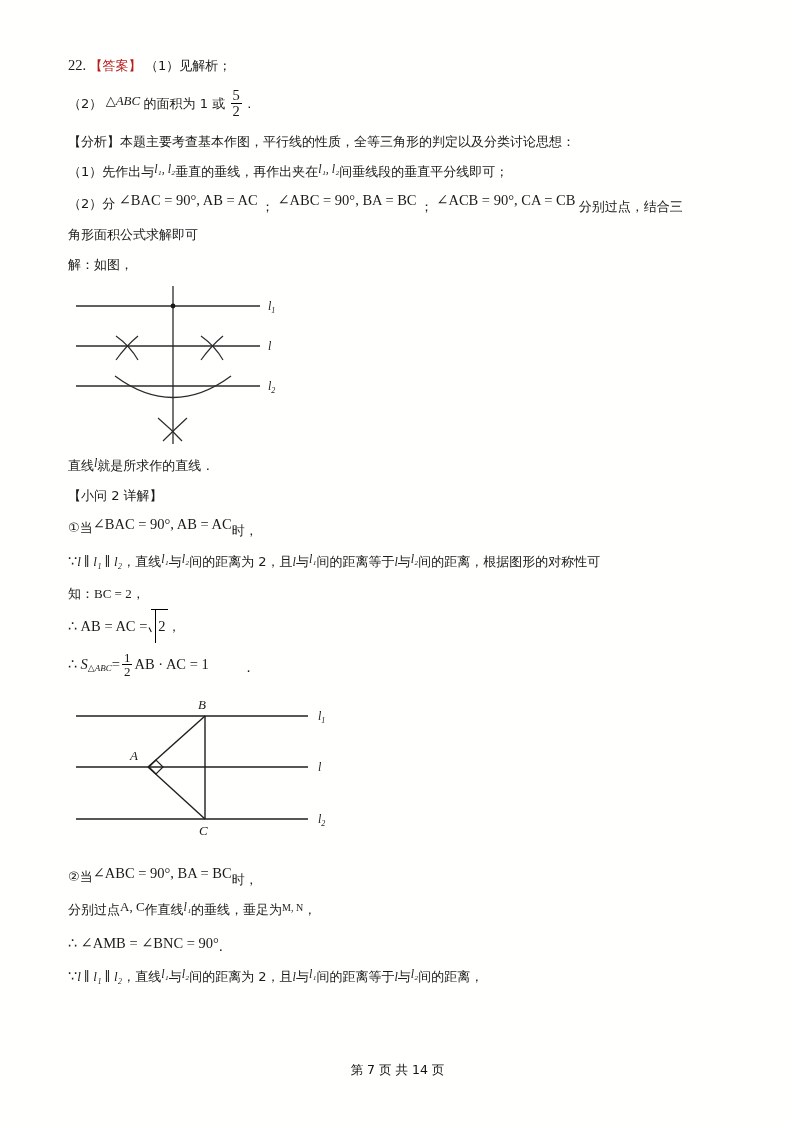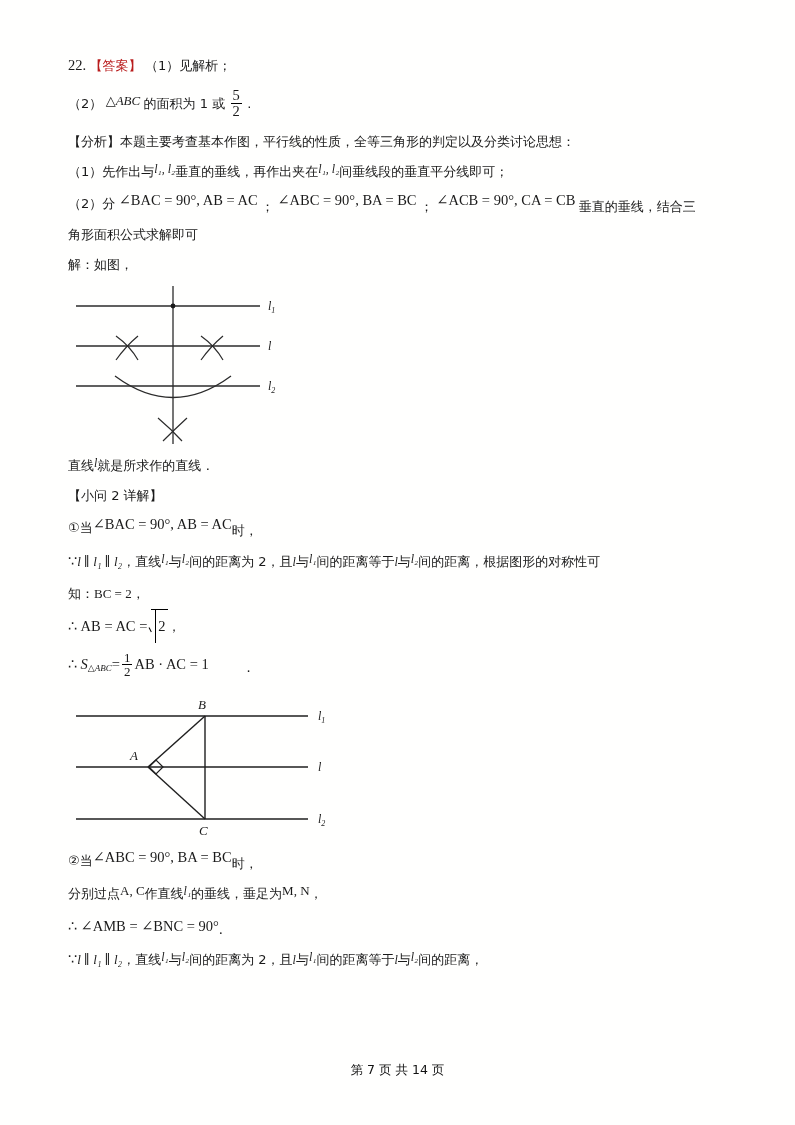--- a/index.html
+++ b/index.html
@@ -143,21 +143,21 @@
       <span class="cn">（1）</span><span class="cn">先作出与</span><span class="mi raise" style="font-size:12px;">l₁, l₂</span><span class="cn">垂直的垂线，再作出夹在</span><span class="mi raise" style="font-size:12px;">l₁, l₂</span><span class="cn">间垂线段的垂直平分线即可；</span>
     </div>
 
     <div class="line" style="line-height:32px;">
       <span class="cn">（2）</span><span class="cn">分</span>
       <span class="math raise">∠BAC = 90°, AB = AC</span>
       <span class="cn drop">；</span>
       <span class="math raise">∠ABC = 90°, BA = BC</span>
       <span class="cn drop">；</span>
       <span class="math raise">∠ACB = 90°, CA = CB</span>
-      <span class="cn drop">垂直的垂线，结合三</span>
+      <span class="cn drop">分别过点，结合三</span>
     </div>
     <div class="line">
       <span class="cn">角形面积公式求解即可</span>
     </div>
 
     <div class="line">
       <span class="cn">解：如图，</span>
     </div>
 
     <div class="figure" style="margin-top:4px;">
@@ -234,26 +234,26 @@
         <text x="130" y="15" font-family="Liberation Serif, serif" font-style="italic" font-size="13" fill="#1a1a1a">B</text>
         <text x="62" y="66" font-family="Liberation Serif, serif" font-style="italic" font-size="13" fill="#1a1a1a">A</text>
         <text x="131" y="141" font-family="Liberation Serif, serif" font-style="italic" font-size="13" fill="#1a1a1a">C</text>
 
         <text x="250" y="26" font-family="Liberation Serif, serif" font-style="italic" font-size="12" fill="#1a1a1a">l<tspan font-size="8" dy="3">1</tspan></text>
         <text x="250" y="77" font-family="Liberation Serif, serif" font-style="italic" font-size="12" fill="#1a1a1a">l</text>
         <text x="250" y="129" font-family="Liberation Serif, serif" font-style="italic" font-size="12" fill="#1a1a1a">l<tspan font-size="8" dy="3">2</tspan></text>
       </svg>
     </div>
 
-    <div class="line" style="line-height:32px;margin-top:2px;">
+    <div class="line" style="line-height:32px;margin-top:18px;">
       <span class="cn">②当</span><span class="math raise">∠ABC = 90°, BA = BC</span><span class="cn drop">时，</span>
     </div>
 
     <div class="line" style="line-height:34px;">
-      <span class="cn">分别过点</span><span class="math raise" style="font-size:13px;">A, C</span><span class="cn">作直线</span><span class="mi raise" style="font-size:12px;">l₁</span><span class="cn">的垂线，垂足为</span><span class="math raise" style="font-size:13px;">M, N</span><span class="cn">，</span>
+      <span class="cn">分别过点</span><span class="math raise" style="font-size:13px;">A, C</span><span class="cn">作直线</span><span class="mi raise" style="font-size:12px;">l₁</span><span class="cn">的垂线，垂足为</span><span class="math raise" style="font-size:10px;">M, N</span><span class="cn">，</span>
     </div>
 
     <div class="line">
       <span class="math">∴</span>
       <span class="math">∠AMB = ∠BNC = 90°</span><span class="mn drop">.</span>
     </div>
 
     <div class="line" style="line-height:34px;">
       <span class="math">∵</span><span class="mi" style="font-size:13px;">l ∥ l₁ ∥ l₂</span><span class="cn">，直线</span><span class="mi raise" style="font-size:12px;">l₁</span><span class="cn">与</span><span class="mi raise" style="font-size:12px;">l₂</span><span class="cn">间的距离为 2，且</span><span class="mi" style="font-size:12px;">l</span><span class="cn">与</span><span class="mi raise" style="font-size:12px;">l₁</span><span class="cn">间的距离等于</span><span class="mi" style="font-size:12px;">l</span><span class="cn">与</span><span class="mi raise" style="font-size:12px;">l₂</span><span class="cn">间的距离，</span>
     </div>

